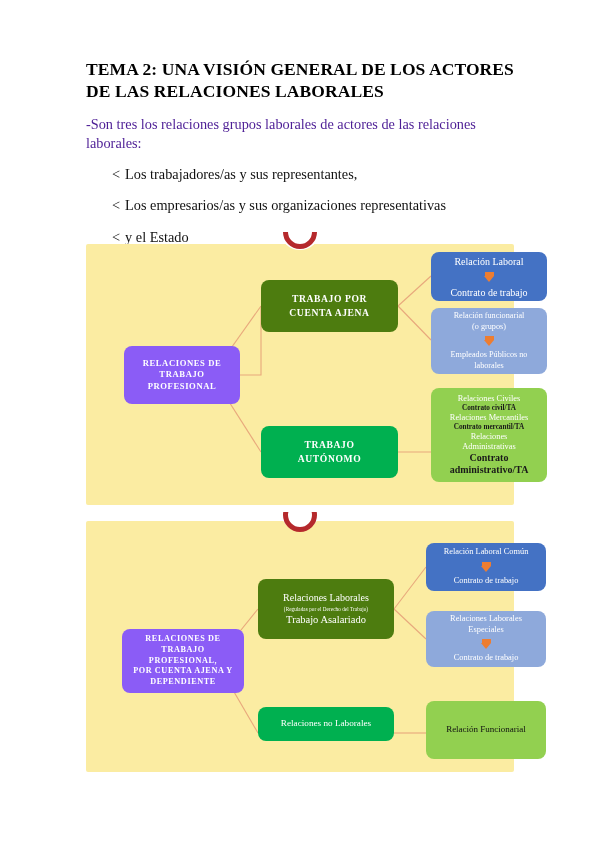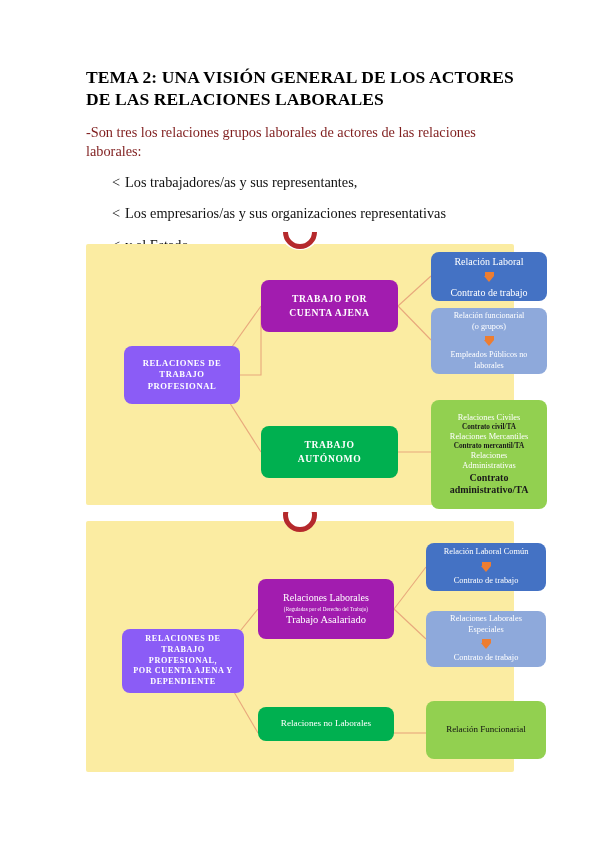--- a/index.html
+++ b/index.html
@@ -6,28 +6,28 @@
   body{
     width:599px;height:848px;
     background:#ffffff;
     font-family:"Liberation Serif", serif;
     overflow:hidden;
     position:relative;
   }
   .page{position:relative;width:599px;height:848px;}
 
   
-  .textblock{position:absolute;left:86px;top:66px;width:430px;}
+  .textblock{position:absolute;left:86px;top:58px;width:430px;}
   .doc-title{
     font-family:"Liberation Serif", serif;
     font-weight:bold;font-size:17.5px;line-height:1.28;
     color:#000;letter-spacing:.1px;margin:0 0 12px 0;
   }
   .doc-para{
-    font-size:14.3px;line-height:1.36;color:#7f1d1d;margin:0 0 11px 0;
+    font-size:14.3px;line-height:1.36;color:#4c1d95;margin:0 0 11px 0;
   }
   .bullet{
     font-size:14.3px;line-height:1.36;color:#111;
     margin:9px 0 12px 0;padding-left:26px;
   }
   .bullet .bl-mark{margin-right:5px;}
 
   
   .panel{
     position:absolute;left:86px;width:428px;
@@ -68,21 +68,21 @@
     border-radius:8px;
     display:flex;flex-direction:column;
     align-items:center;justify-content:center;
     text-align:center;
     box-sizing:border-box;
     padding:4px 5px;
   }
   .node .ln{display:block;width:100%;}
 
   .n-orange{background:#8b5cf6;color:#ffffff;margin-left:28px;}
-  .n-navy{background:#a21caf;color:#ffffff;}
+  .n-navy{background:#4d7c0f;color:#ffffff;}
   .n-blue{background:#4472c4;color:#ffffff;}
   .n-ltblue{background:#8ea9db;color:#ffffff;}
   .n-green{background:#00b050;color:#ffffff;}
   .n-ltgreen{background:#92d050;color:#ffffff;}
   .n-ltgreen-dark{background:#92d050;color:#111111;}
 
   .t-caps{font-weight:bold;letter-spacing:.6px;text-transform:uppercase;}
   .arrow-dn{
     display:block;margin:1px auto;
     width:0;height:0;
@@ -164,21 +164,21 @@
       </span>
       <span class="ln">Empleados Públicos no</span>
       <span class="ln">laborales</span>
     </div>
 
     <div class="node n-green" style="left:175px;top:182px;width:137px;height:52px;font-size:9.6px;line-height:1.45;">
       <span class="ln t-caps">TRABAJO</span>
       <span class="ln t-caps">AUTÓNOMO</span>
     </div>
 
-    <div class="node n-ltgreen" style="left:345px;top:156px;width:116px;height:109px;font-size:8.4px;line-height:1.22;justify-content:center;">
+    <div class="node n-ltgreen" style="left:345px;top:144px;width:116px;height:94px;font-size:8.4px;line-height:1.22;justify-content:center;">
       <span class="ln">Relaciones Civiles</span>
       <span class="ln" style="font-size:7.2px;font-weight:bold;color:#1a1a1a;">Contrato civil/TA</span>
       <span class="ln">Relaciones Mercantiles</span>
       <span class="ln" style="font-size:7.2px;font-weight:bold;color:#1a1a1a;">Contrato mercantil/TA</span>
       <span class="ln">Relaciones</span>
       <span class="ln">Administrativas</span>
       <span class="ln" style="font-size:10px;font-weight:bold;color:#1a1a1a;">Contrato administrativo/TA</span>
     </div>
   </div>
 

